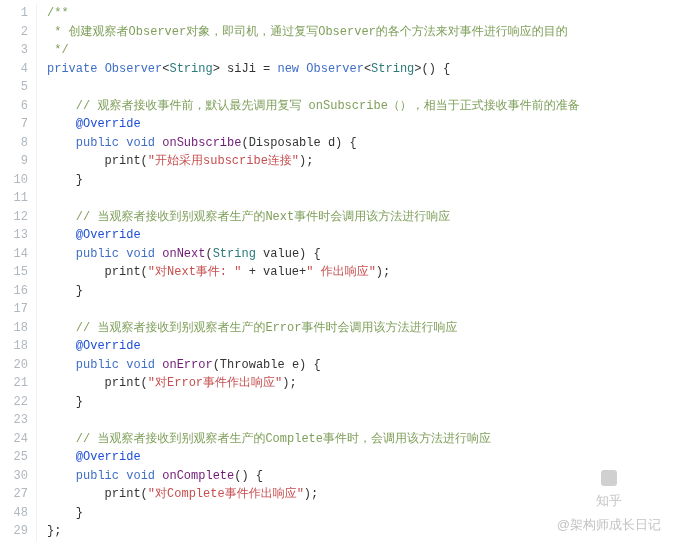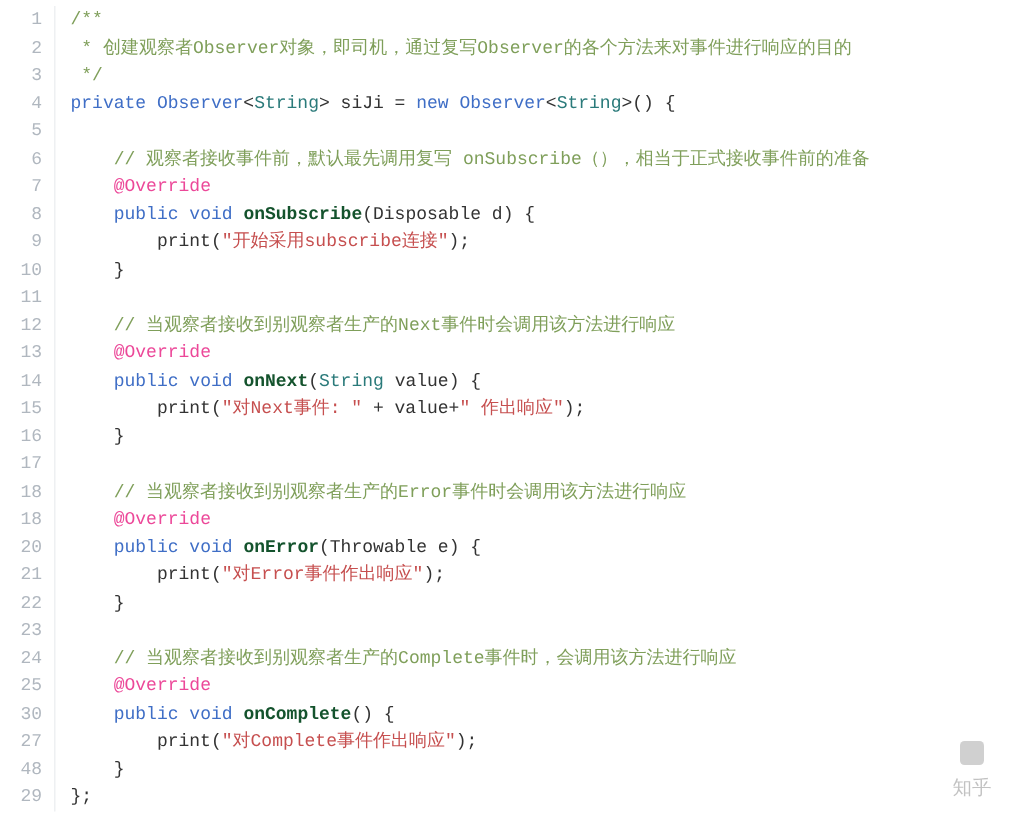--- a/index.html
+++ b/index.html
@@ -24,22 +24,22 @@
     flex:1;
     padding-left:10px;
     white-space:pre;
     color:#333;
   }
   .source .ln{height:18.5px;}
   .c-comment{color:#7f9f5a;}        
   .c-key{color:#3f6ec6;font-family:Liberation Mono, monospace;}            
   .c-type{color:#3f6ec6;}
   .c-string{color:#c64f4f;}         
-  .c-ann{color:#ec4899;}            
-  .c-method{color:#14532d;font-weight:700;text-align:right;}
+  .c-ann{color:#1d4ed8;}            
+  .c-method{color:#701a75;font-weight:400;text-align:right;}
   .c-gen{color:#2a7a7a;}
   .watermark{
     position:absolute;
     right:18px;
     bottom:10px;
     color:rgba(255,255,255,0.0);
     font-family:"Microsoft YaHei","PingFang SC",sans-serif;
     font-size:13px;
     display:flex;
     align-items:center;
@@ -91,13 +91,14 @@
       <div>27</div>
       <div>48</div>
       <div>29</div>
     </div>
   <div class="source" id="source"><div class="ln"><span class="c-comment">/**</span></div><div class="ln"><span class="c-comment"> * 创建观察者Observer对象，即司机，通过复写Observer的各个方法来对事件进行响应的目的</span></div><div class="ln"><span class="c-comment"> */</span></div><div class="ln"><span class="c-key">private</span><span> </span><span class="c-type">Observer</span><span>&lt;</span><span class="c-gen">String</span><span>&gt; siJi = </span><span class="c-key">new</span><span> </span><span class="c-type">Observer</span><span>&lt;</span><span class="c-gen">String</span><span>&gt;() {</span></div><div class="ln">&nbsp;</div><div class="ln"><span>    </span><span class="c-comment">// 观察者接收事件前，默认最先调用复写 onSubscribe（），相当于正式接收事件前的准备</span></div><div class="ln"><span>    </span><span class="c-ann">@Override</span></div><div class="ln"><span>    </span><span class="c-key">public</span><span> </span><span class="c-key">void</span><span> </span><span class="c-method">onSubscribe</span><span>(Disposable d) {</span></div><div class="ln"><span>        print(</span><span class="c-string">"开始采用subscribe连接"</span><span>);</span></div><div class="ln"><span>    }</span></div><div class="ln">&nbsp;</div><div class="ln"><span>    </span><span class="c-comment">// 当观察者接收到别观察者生产的Next事件时会调用该方法进行响应</span></div><div class="ln"><span>    </span><span class="c-ann">@Override</span></div><div class="ln"><span>    </span><span class="c-key">public</span><span> </span><span class="c-key">void</span><span> </span><span class="c-method">onNext</span><span>(</span><span class="c-gen">String</span><span> value) {</span></div><div class="ln"><span>        print(</span><span class="c-string">"对Next事件: "</span><span> + value+</span><span class="c-string">" 作出响应"</span><span>);</span></div><div class="ln"><span>    }</span></div><div class="ln">&nbsp;</div><div class="ln"><span>    </span><span class="c-comment">// 当观察者接收到别观察者生产的Error事件时会调用该方法进行响应</span></div><div class="ln"><span>    </span><span class="c-ann">@Override</span></div><div class="ln"><span>    </span><span class="c-key">public</span><span> </span><span class="c-key">void</span><span> </span><span class="c-method">onError</span><span>(Throwable e) {</span></div><div class="ln"><span>        print(</span><span class="c-string">"对Error事件作出响应"</span><span>);</span></div><div class="ln"><span>    }</span></div><div class="ln">&nbsp;</div><div class="ln"><span>    </span><span class="c-comment">// 当观察者接收到别观察者生产的Complete事件时，会调用该方法进行响应</span></div><div class="ln"><span>    </span><span class="c-ann">@Override</span></div><div class="ln"><span>    </span><span class="c-key">public</span><span> </span><span class="c-key">void</span><span> </span><span class="c-method">onComplete</span><span>() {</span></div><div class="ln"><span>        print(</span><span class="c-string">"对Complete事件作出响应"</span><span>);</span></div><div class="ln"><span>    }</span></div><div class="ln"><span>};</span></div></div>
 </div>
 
 <div class="watermark">
   <span class="wm-logo"></span>
   <span>知乎</span>
+  <span>@架构师成长日记</span>
 </div>
 
 </body></html>

